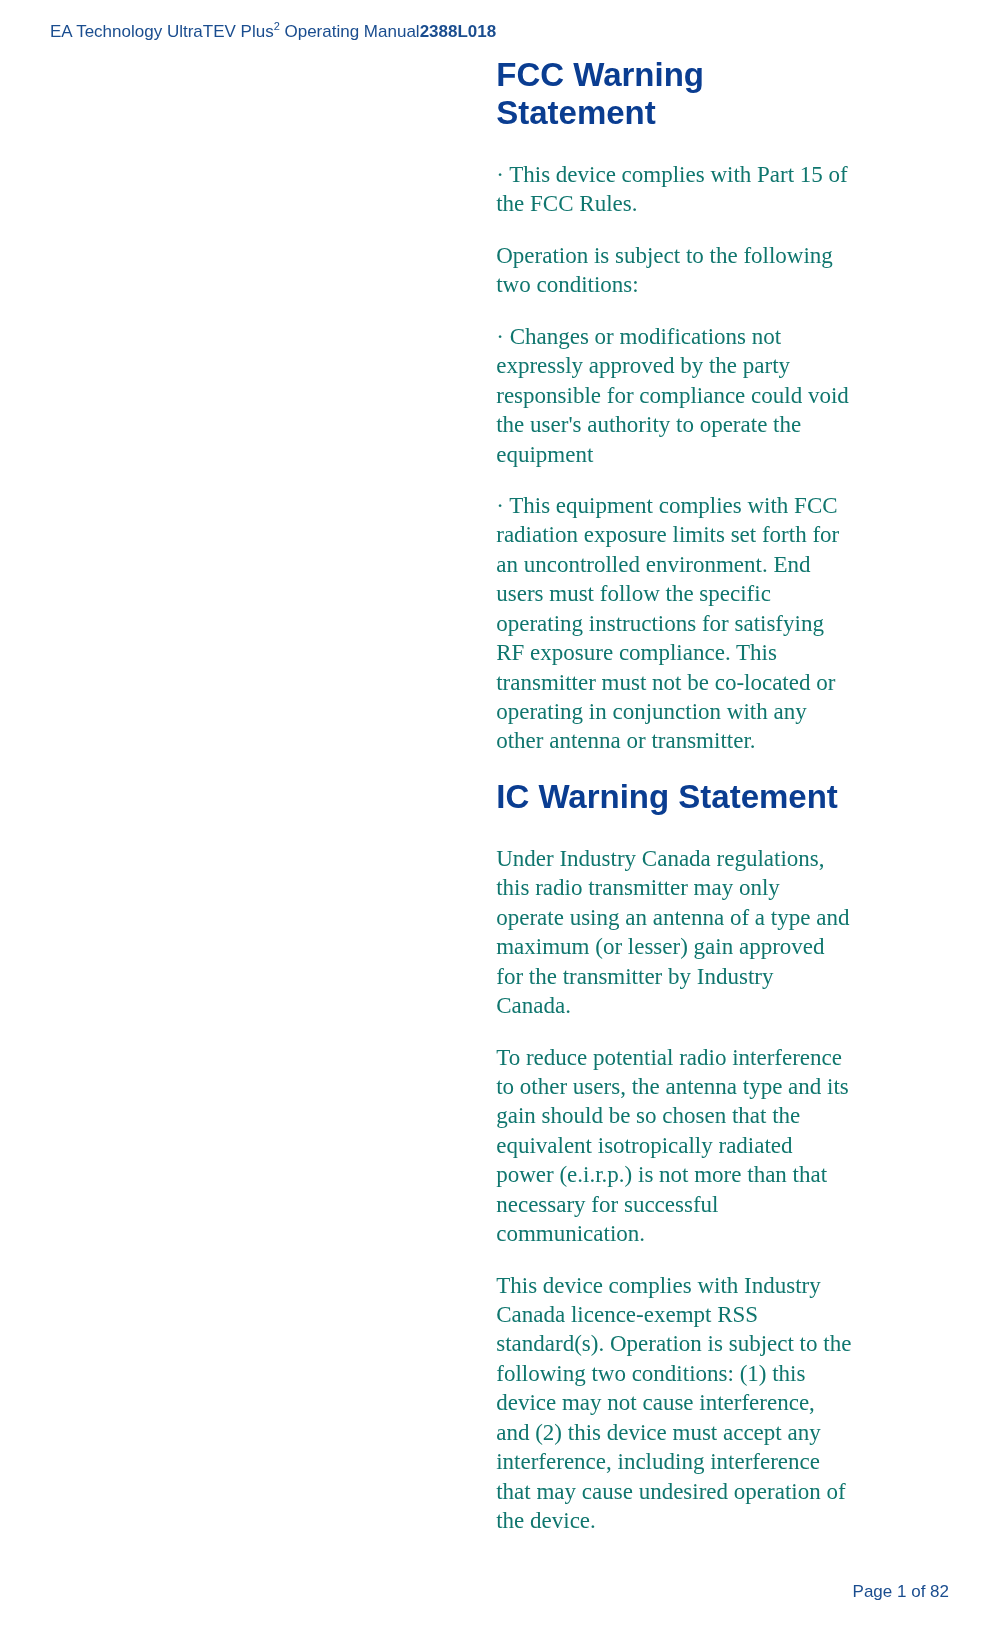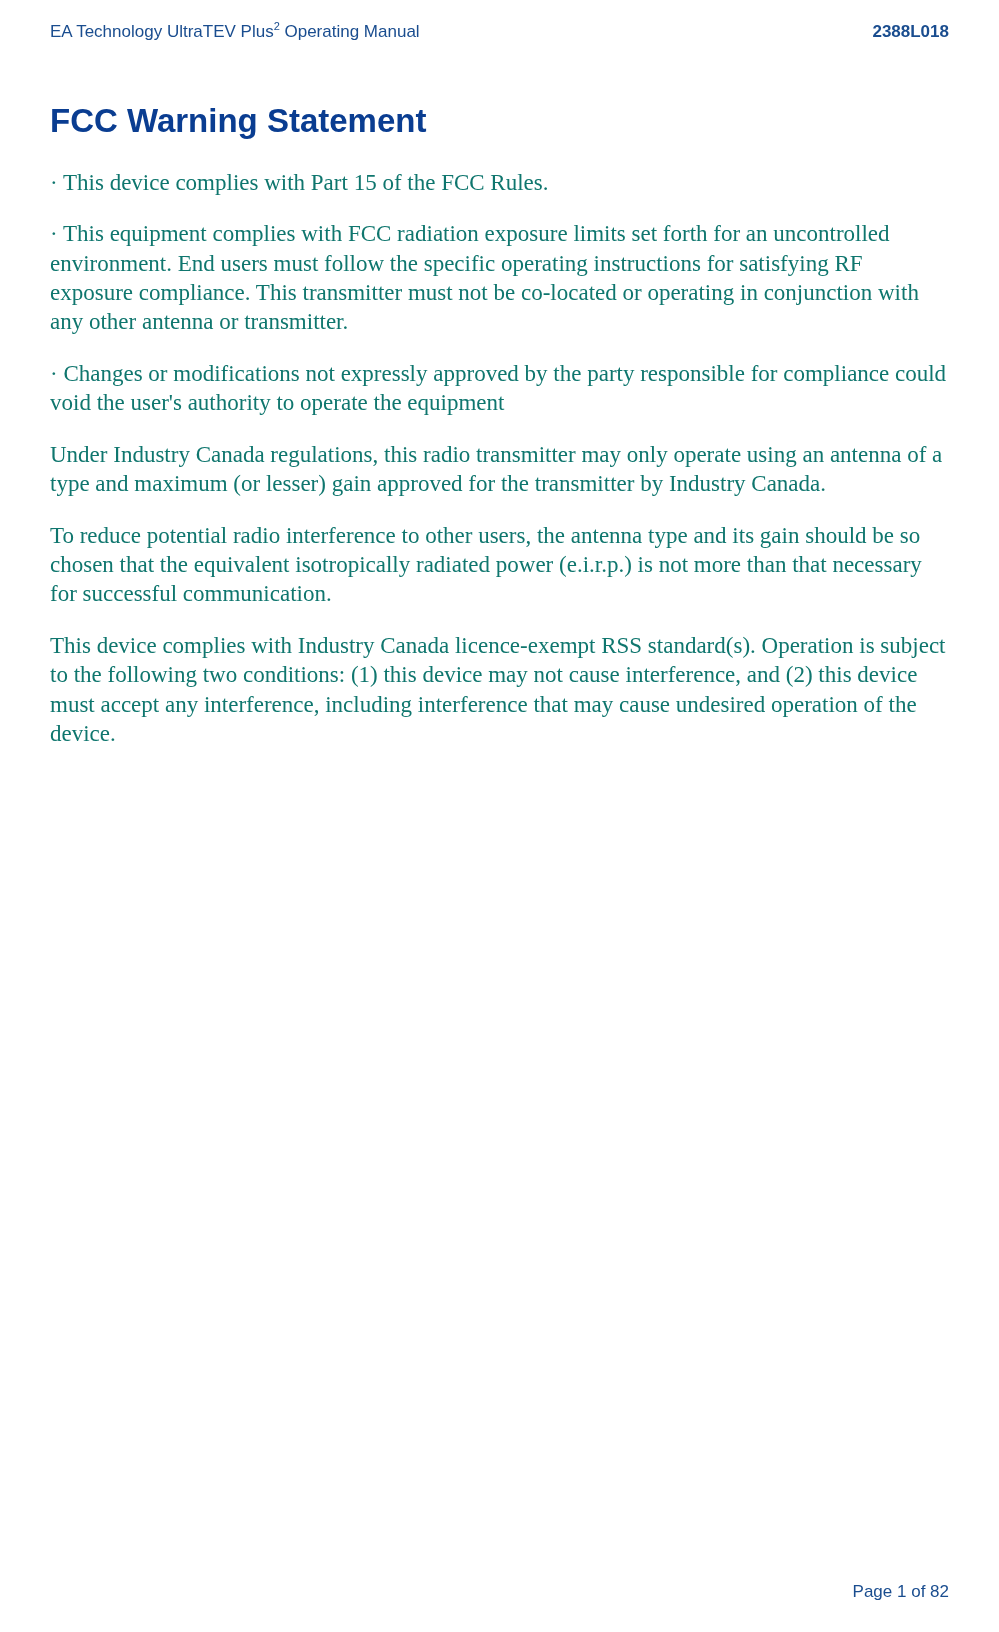--- a/index.html
+++ b/index.html
@@ -11,21 +11,21 @@
       width: 999px;
       height: 1632px;
       background: #ffffff;
       font-family: Arial, sans-serif;
       position: relative;
     }
     .page {
       padding: 20px 50px 30px 50px;
       height: 100%;
       display: flex;
-      flex-direction: column;
+      flex-direction: row;
     }
     .header {
       display: flex;
       justify-content: space-between;
       align-items: baseline;
       font-family: "Trebuchet MS", sans-serif;
       font-size: 17px;
       color: #1a4d8f;
       margin-bottom: 60px;
     }
@@ -41,20 +41,21 @@
     }
     .content {
       flex: 1;
     }
     h1 {
       font-family: "Trebuchet MS", sans-serif;
       font-size: 33px;
       font-weight: bold;
       color: #0a3d91;
       margin-bottom: 28px;
+      margin-top: 36px;
     }
     h1.second {
       margin-top: 10px;
       margin-bottom: 28px;
     }
     p {
       font-family: "Times New Roman", serif;
       font-size: 23px;
       color: #0f766e;
       line-height: 1.28;
@@ -76,22 +77,24 @@
   <div class="header">
     <div class="header-left">
       <span>EA Technology UltraTEV Plus</span><sup>2</sup><span> Operating Manual</span>
     </div>
     <div class="header-right">2388L018</div>
   </div>
 
   <div class="content">
     <h1>FCC Warning Statement</h1>
     <p>· This device complies with Part 15 of the FCC Rules.</p>
+    <p>Operation is subject to the following two conditions:</p>
+    <p>· Changes or modifications not expressly approved by the party responsible for compliance could void the user's authority to operate the equipment</p>
     <p>· This equipment complies with FCC radiation exposure limits set forth for an uncontrolled environment. End users must follow the specific operating instructions for satisfying RF exposure compliance. This transmitter must not be co-located or operating in conjunction with any other antenna or transmitter.</p>
-    <p>· Changes or modifications not expressly approved by the party responsible for compliance could void the user's authority to operate the equipment</p>
 
+    <h1 class="second">IC Warning Statement</h1>
     <p>Under Industry Canada regulations, this radio transmitter may only operate using an antenna of a type and maximum (or lesser) gain approved for the transmitter by Industry Canada.</p>
     <p>To reduce potential radio interference to other users, the antenna type and its gain should be so chosen that the equivalent isotropically radiated power (e.i.r.p.) is not more than that necessary for successful communication.</p>
     <p>This device complies with Industry Canada licence-exempt RSS standard(s). Operation is subject to the following two conditions: (1) this device may not cause interference, and (2) this device must accept any interference, including interference that may cause undesired operation of the device.</p>
   </div>
 
   <div class="footer">Page 1 of 82</div>
 </div>
 
 </body></html>

